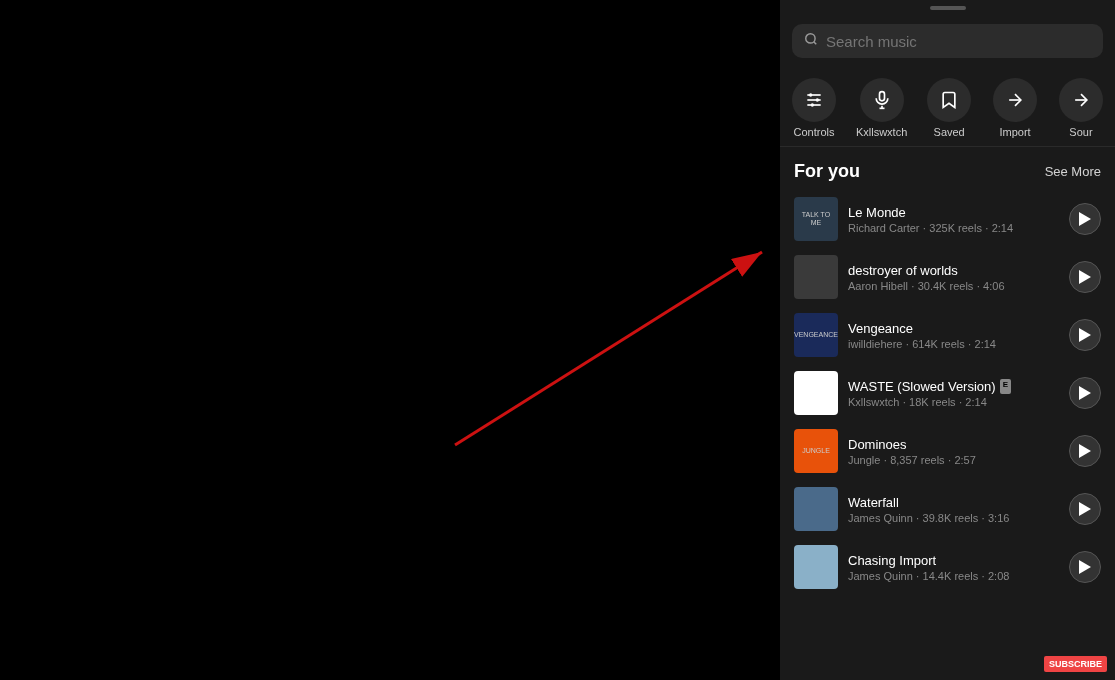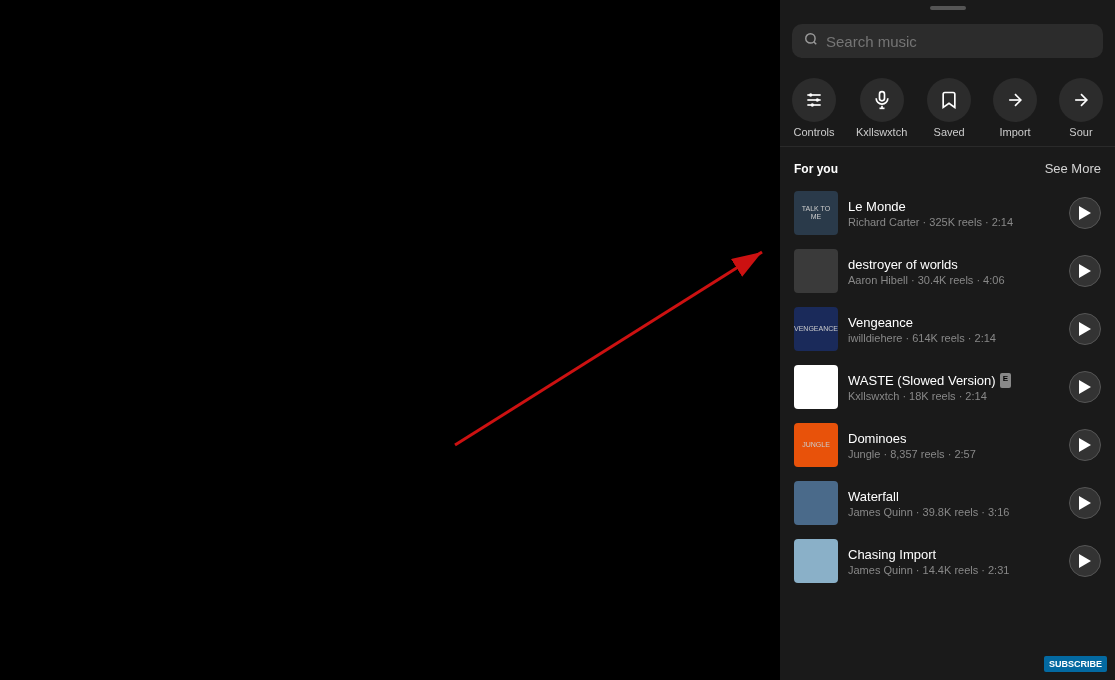--- a/index.html
+++ b/index.html
@@ -91,21 +91,21 @@
 
     
     .section-header {
       display: flex;
       justify-content: space-between;
       align-items: center;
       padding: 14px 14px 8px 14px;
     }
     .section-title {
       color: #fff;
-      font-size: 12px;
+      font-size: 18px;
       font-weight: 600;
     }
     .see-more {
       color: #fff;
       font-size: 13px;
       cursor: pointer;
       opacity: 0.8;
     }
 
     
@@ -194,21 +194,21 @@
     .thumb-waste { background: #fff; }
     .thumb-dominoes { background: #e8520a; }
     .thumb-waterfall { background: #4a6a8a; }
     .thumb-chasing { background: #8ab0c8; }
 
     
     .subscribe-badge {
       position: absolute;
       bottom: 8px;
       right: 8px;
-      background: #0369a1;
+      background: #ef4444;
       color: #fff;
       font-size: 9px;
       font-weight: bold;
       padding: 3px 5px;
       border-radius: 2px;
       text-transform: uppercase;
     }
 
     
     .drag-handle {
@@ -428,21 +428,21 @@
   </div>
       <div class="music-item">
     <div class="music-thumb thumb-chasing">
       <span style="font-size:7px;color:#ccc;text-align:center;line-height:1.2;padding:2px;"></span>
     </div>
     <div class="music-info">
       <div class="music-title">
         <span>Chasing Import</span>
 
       </div>
-      <div class="music-meta">James Quinn · 14.4K reels · 2:31</div>
+      <div class="music-meta">James Quinn · 14.4K reels · 2:08</div>
     </div>
     <div class="play-btn">
       <svg width="12" height="14" viewBox="0 0 12 14" fill="white">
         <polygon points="0,0 12,7 0,14"></polygon>
       </svg>
     </div>
   </div>
     </div>
 
   <div class="subscribe-badge" style="position:absolute;bottom:8px;right:8px;">SUBSCRIBE</div>

